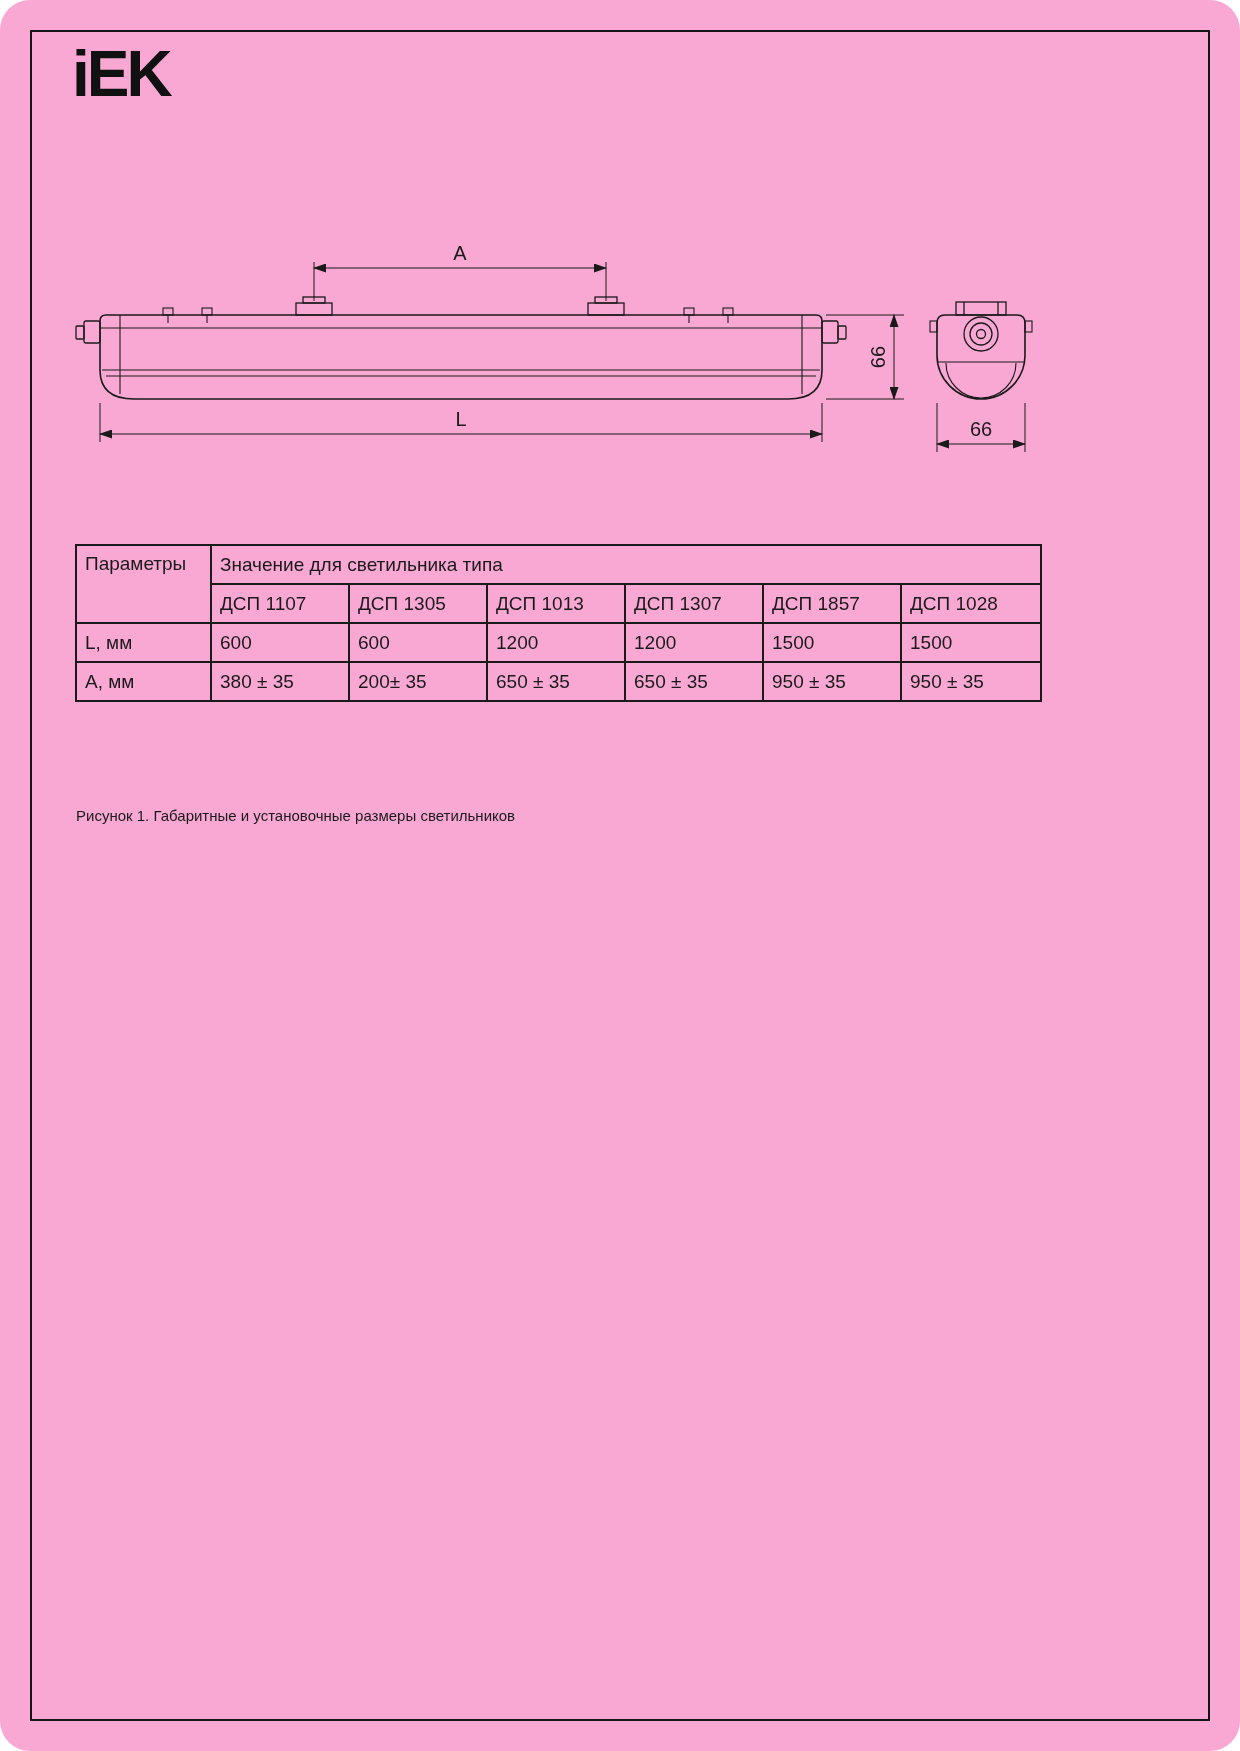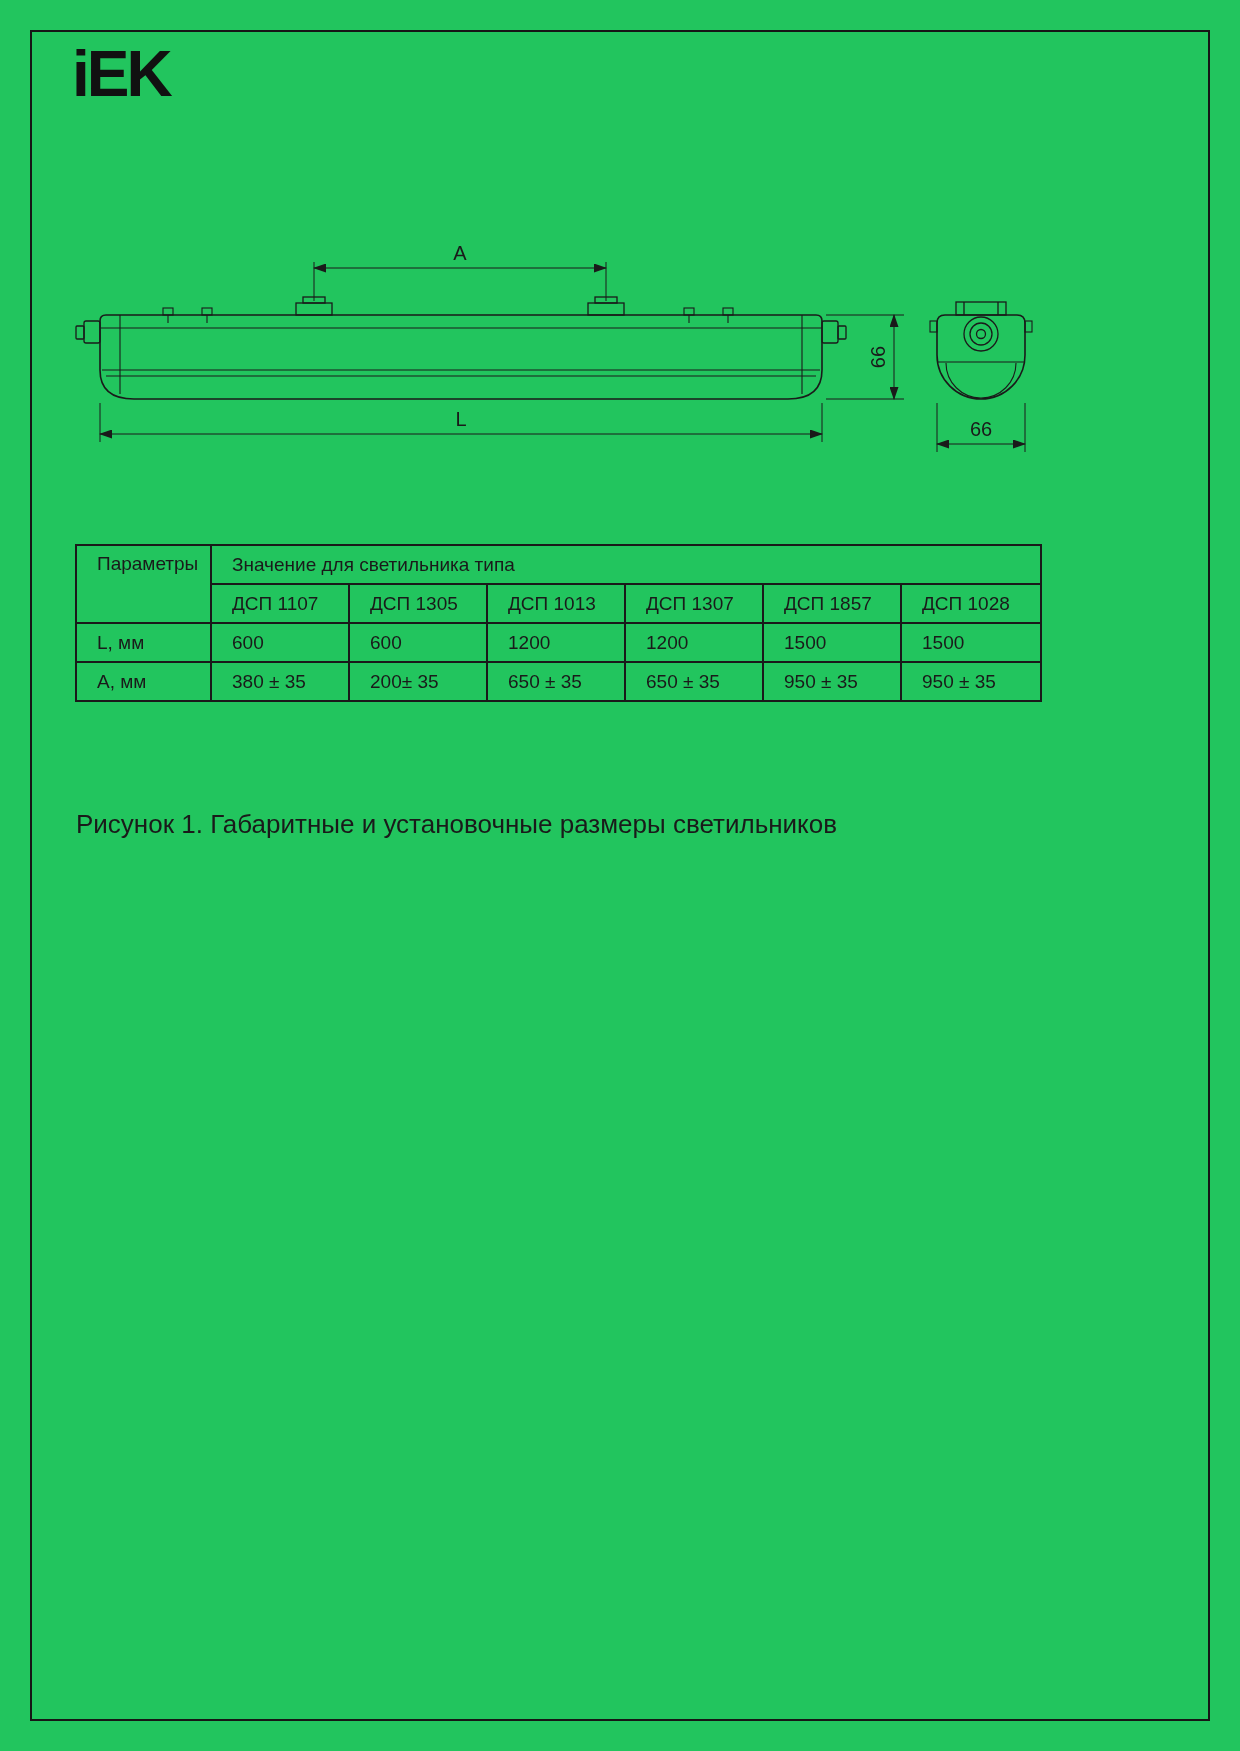--- a/index.html
+++ b/index.html
@@ -4,24 +4,25 @@
 <style>
   html, body {
     margin: 0;
     padding: 0;
     background: #ffffff;
   }
   .page {
     position: relative;
     width: 1240px;
     height: 1751px;
-    background: #22c55e;
+    background: #f9a8d4;
     font-family: "Liberation Sans", sans-serif;
     color: #1a1a1a;
     overflow: hidden;
+    border-radius: 30px;
   }
   .page-border {
     position: absolute;
     left: 30px;
     top: 30px;
     right: 30px;
     bottom: 30px;
     border: 2px solid #161616;
     pointer-events: none;
   }
@@ -56,33 +57,33 @@
     border-collapse: collapse;
     table-layout: fixed;
     font-size: 19px;
     color: #1a1a1a;
   }
   .spec-table th, .spec-table td {
     border: 2px solid #1a1a1a;
     font-weight: 400;
     text-align: left;
     vertical-align: middle;
-    padding: 7px 20px;
+    padding: 7px 8px;
     height: 23px;
     white-space: nowrap;
     overflow: hidden;
   }
   .spec-table th.param-head {
     vertical-align: top;
   }
   .caption {
     position: absolute;
     left: 76px;
     top: 804px;
-    font-size: 26px;
+    font-size: 15px;
     line-height: 1.55;
     color: #1a1a1a;
   }
 </style>
 </head>
 <body>
 
 <div class="page">
 
   <div class="page-border"></div>

